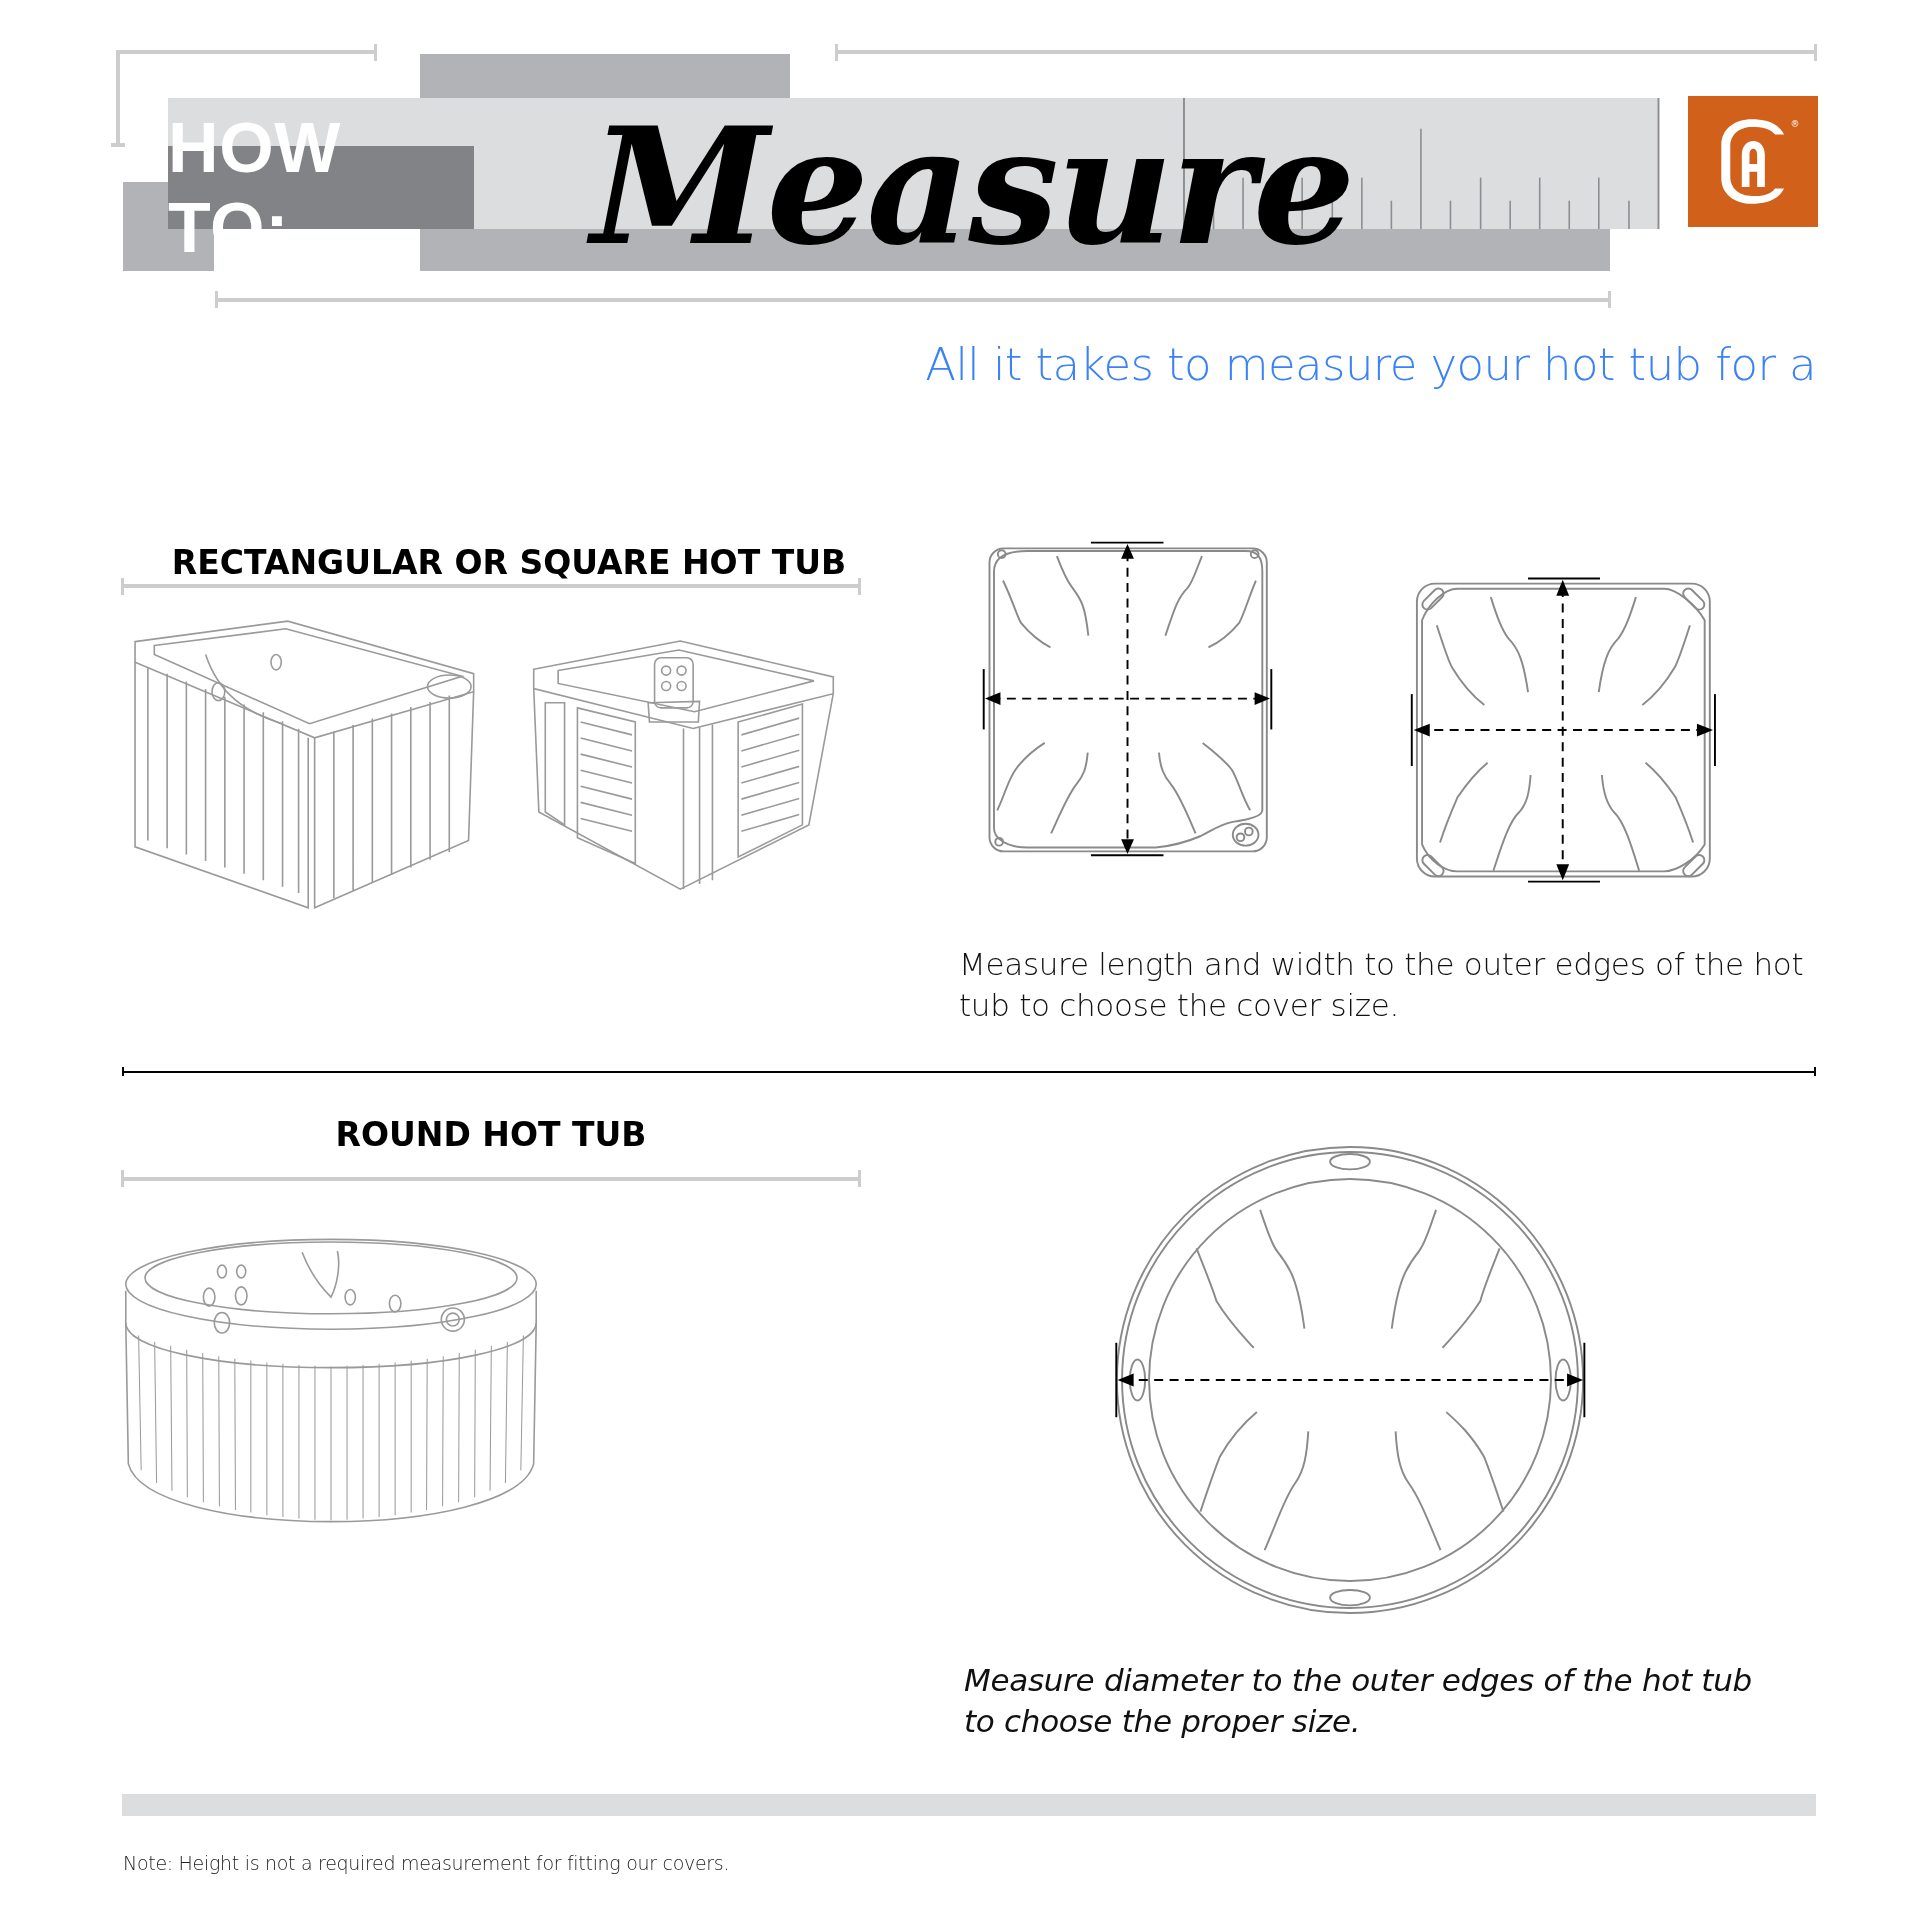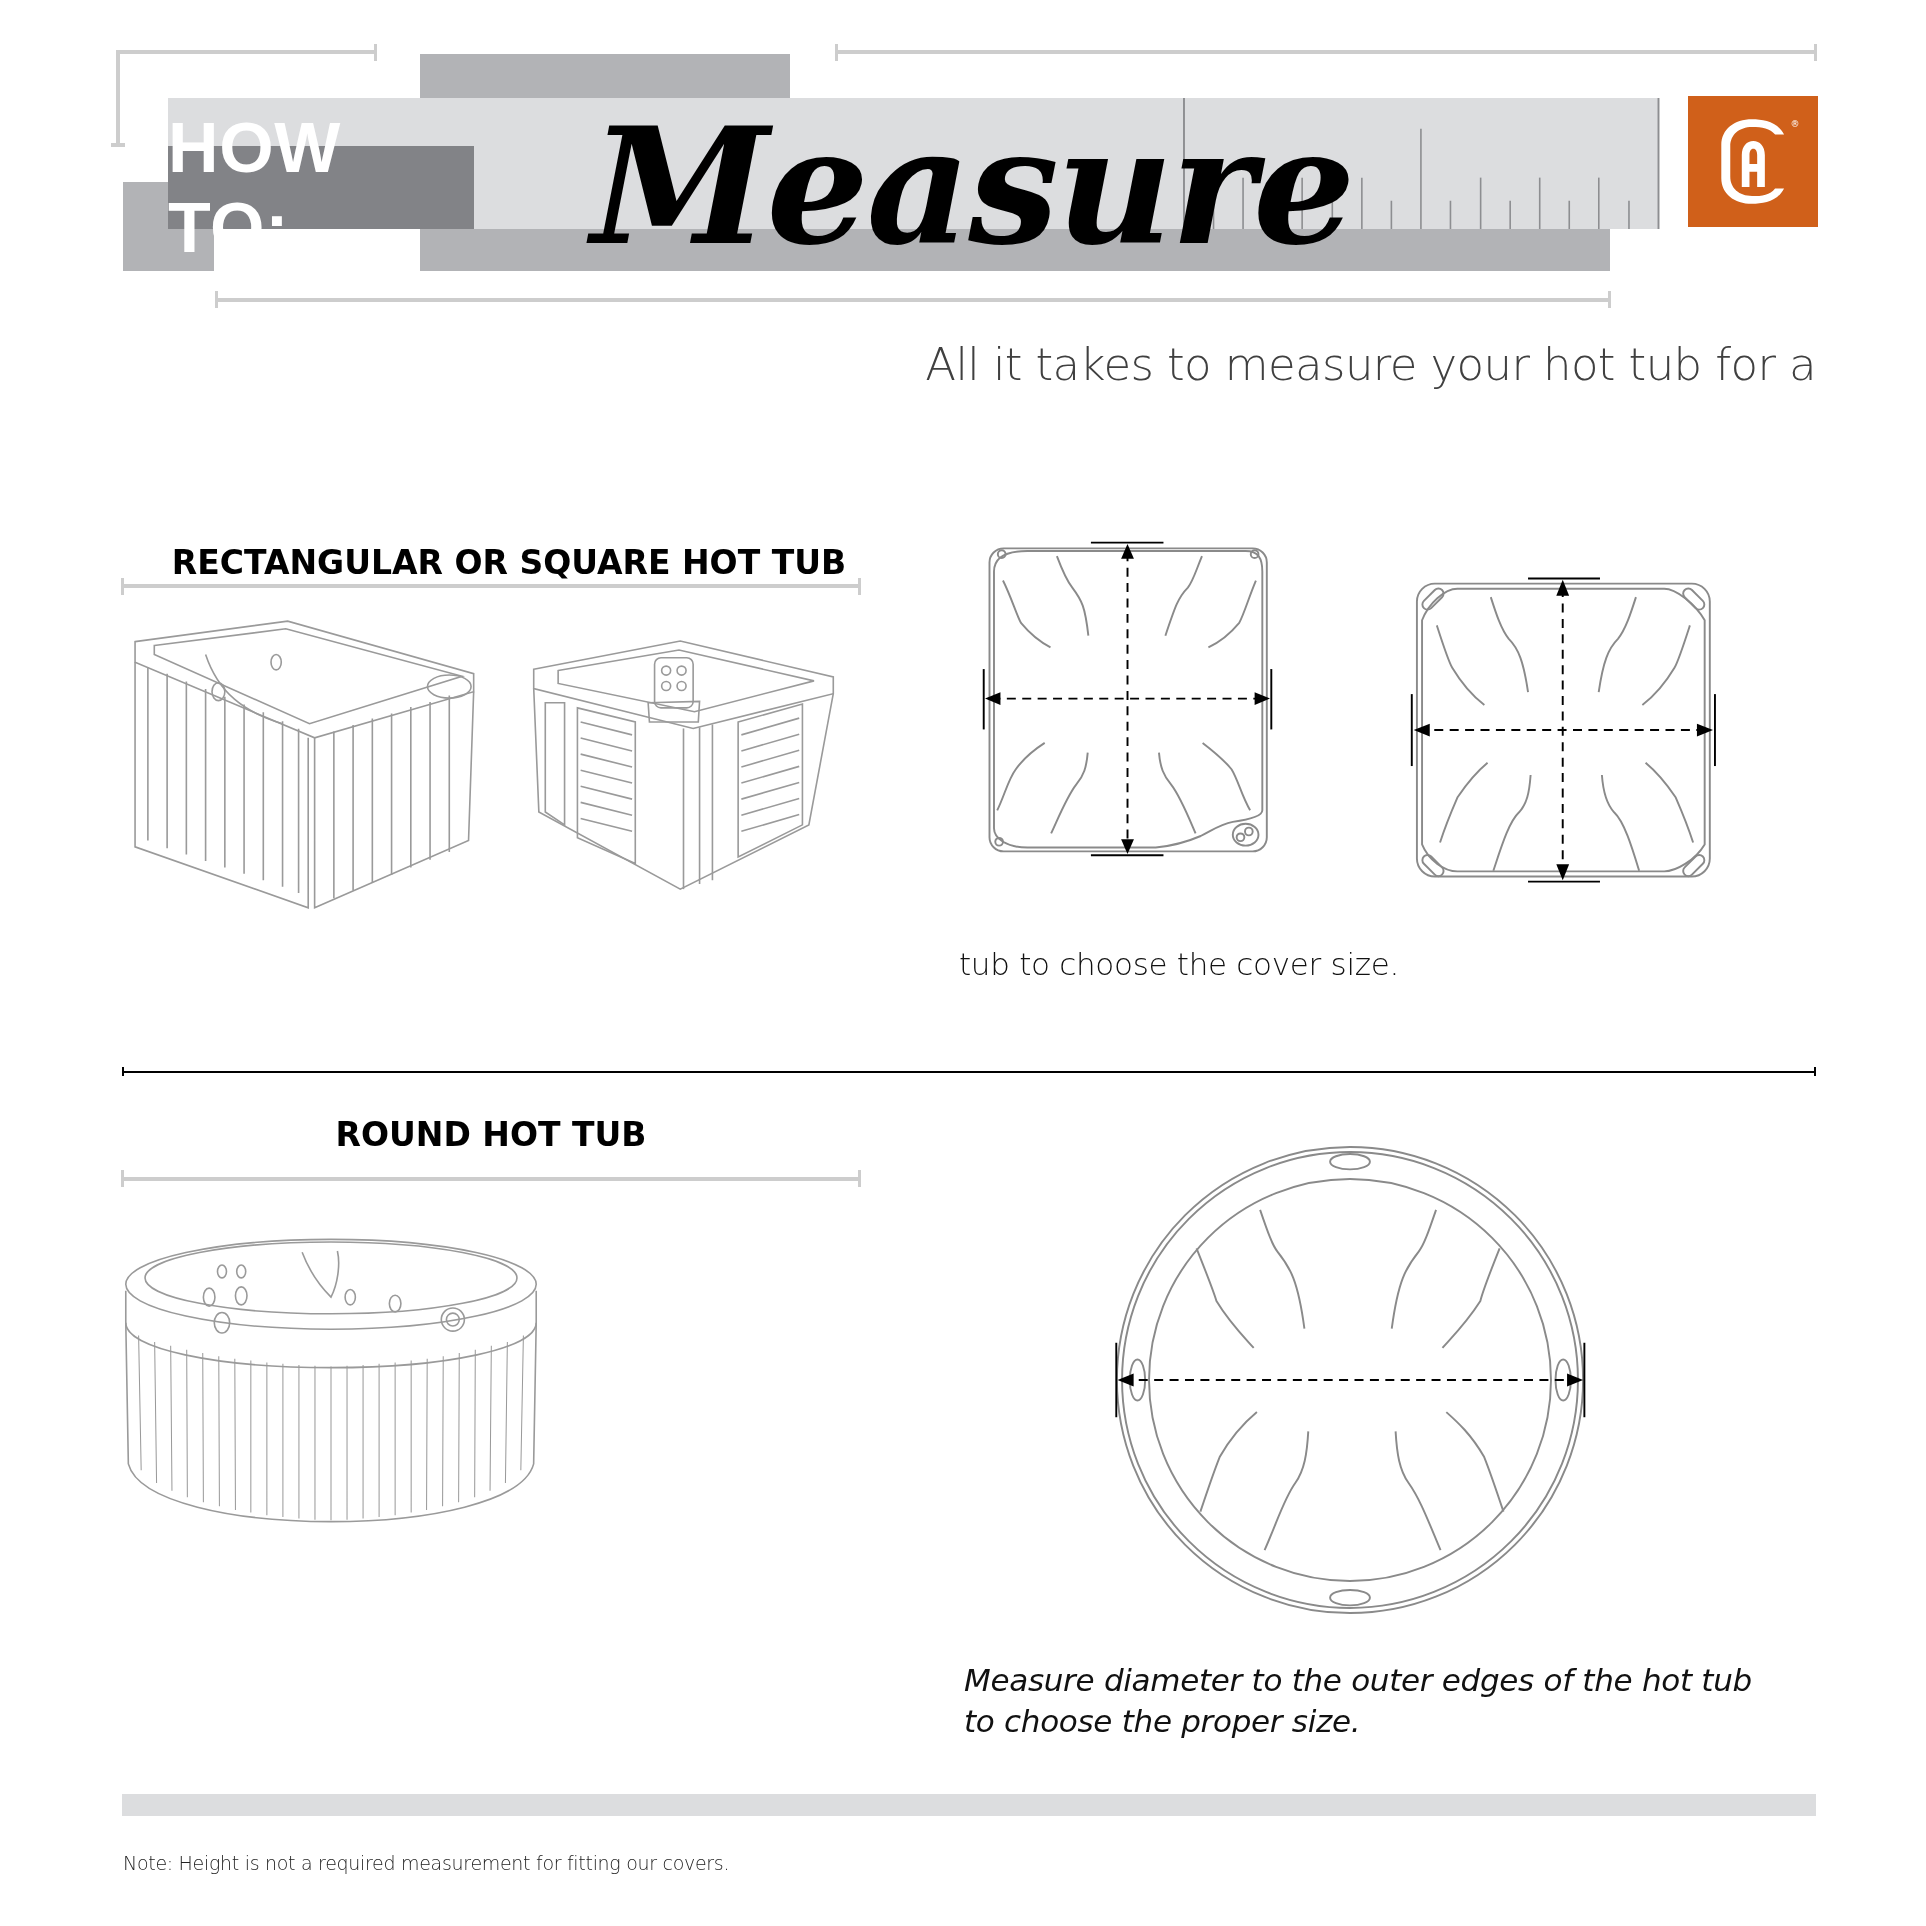--- a/index.html
+++ b/index.html
@@ -4,21 +4,21 @@
 <style>
   html,body{margin:0;padding:0;background:#ffffff;}
   body{width:1926px;height:1926px;position:relative;overflow:hidden;font-family:"DejaVu Sans",sans-serif;color:#111;}
   .abs{position:absolute;}
   .bracket-line{background:#cdcdcd;}
   .blk-dark{background:#b2b3b6;}
   .blk-light{background:#dcdddf;}
   .howto{background:#828387;color:#fff;font-family:"Liberation Sans",sans-serif;font-weight:bold;font-size:70px;letter-spacing:0.6px;display:flex;align-items:center;justify-content:center;}
   .script{font-family:"DejaVu Serif",serif;font-style:italic;font-weight:bold;font-size:161px;color:#000;letter-spacing:-2.6px;line-height:1;margin-left:48px;}
   .logo{background:#d0601a;display:flex;align-items:center;justify-content:center;}
-  .subtitle{font-family:"DejaVu Sans",sans-serif;font-weight:200;font-size:45px;color:#404040;text-align:right;line-height:62px;letter-spacing:-0.6px;}
+  .subtitle{font-family:"DejaVu Sans",sans-serif;font-weight:200;font-size:45px;color:#3b82f6;text-align:right;line-height:62px;letter-spacing:-0.6px;}
   .subtitle sup{font-size:18px;vertical-align:top;position:relative;top:6.4px;}
   .sec-title{font-family:"DejaVu Sans",sans-serif;font-weight:bold;font-size:33px;color:#000;text-align:center;letter-spacing:0px;}
   .caption{font-family:"DejaVu Sans",sans-serif;font-weight:200;font-size:31px;color:#111;line-height:41px;letter-spacing:-0.3px;}
   .note{font-family:"DejaVu Sans",sans-serif;font-weight:200;font-size:19px;color:#222;letter-spacing:-0.3px;}
   svg{display:block;}
 </style>
 </head>
 <body>
 
 <div>
@@ -184,20 +184,21 @@
     </g>
     <g fill="#000">
       <polygon points="244,23 234,48 254,48"></polygon>
       <polygon points="244,491 234,466 254,466"></polygon>
       <polygon points="12,257 37,247 37,267"></polygon>
       <polygon points="478,257 453,247 453,267"></polygon>
     </g>
   </svg>
 
   <div class="abs caption" style="left:959px;top:944px;width:854px;">
+    <div>Measure length and width to the outer edges of the hot</div>
     <div>tub to choose the cover size.</div>
   </div>
 </div>
 
 <div class="abs" style="left:122px;top:1071px;width:1693px;height:1.9px;background:#000;"></div>
 <div class="abs" style="left:122px;top:1067px;width:1.9px;height:9px;background:#000;"></div>
 <div class="abs" style="left:1814px;top:1067px;width:1.9px;height:9px;background:#000;"></div>
 
 <div>
   <div class="abs sec-title" style="left:122px;top:1115px;width:738px;">ROUND HOT TUB</div>

